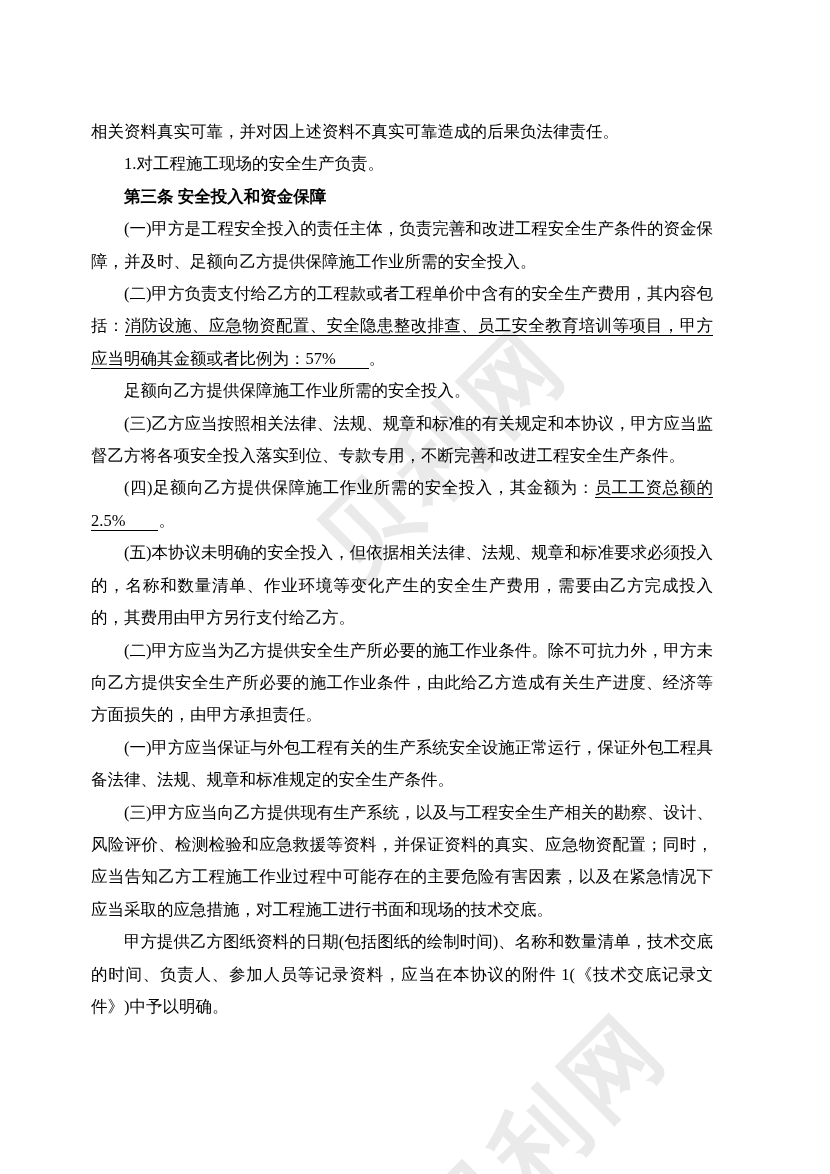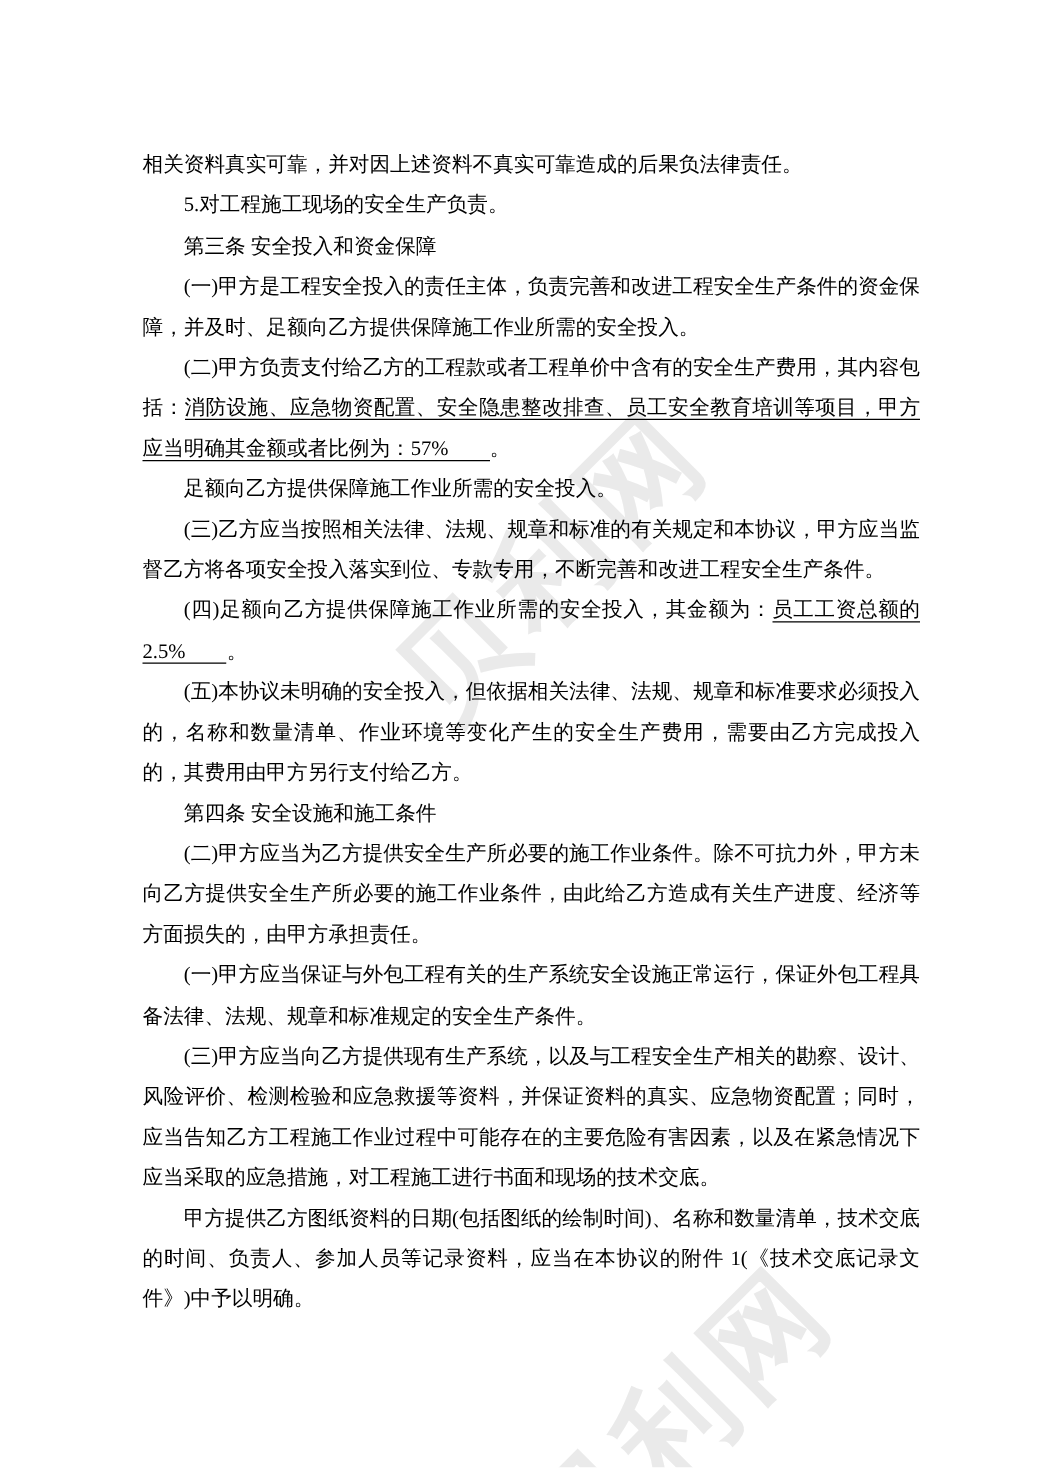--- a/index.html
+++ b/index.html
@@ -11,37 +11,37 @@
     position: relative;
     width: 830px;
     height: 1174px;
     background: #ffffff;
     overflow: hidden;
     font-family: "Liberation Serif", "DejaVu Serif", serif;
     color: #000000;
   }
   .doc {
     position: absolute;
-    left: 114px;
+    left: 91px;
     top: 116px;
     width: 622px;
     font-size: 16.5px;
     line-height: 32.4px;
     text-align: justify;
     text-justify: inter-ideograph;
   }
   .doc p, .doc h3 {
     margin: 0;
     padding: 0;
     font-size: inherit;
     line-height: inherit;
     text-indent: 2em;
   }
   .doc h3 {
-    font-weight: normal;
+    font-weight: bold;
   }
   .noindent {
     text-indent: 0 !important;
   }
   .u {
     border-bottom: 1.3px solid #000;
   }
   .watermark {
     position: absolute;
     font-size: 92px;
@@ -62,37 +62,36 @@
 
 <div class="page">
 
   <div class="watermark wm-1">贝利网</div>
   <div class="watermark wm-2">贝利网</div>
 
   <div class="doc">
 
     <p class="noindent">相关资料真实可靠，并对因上述资料不真实可靠造成的后果负法律责任。</p>
 
-    <p>5.对工程施工现场的安全生产负责。</p>
+    <p>1.对工程施工现场的安全生产负责。</p>
 
     <h3>第三条 安全投入和资金保障</h3>
 
     <p>(一)甲方是工程安全投入的责任主体，负责完善和改进工程安全生产条件的资金保障，并及时、足额向乙方提供保障施工作业所需的安全投入。</p>
 
     <p><span>(二)甲方负责支付给乙方的工程款或者工程单价中含有的安全生产费用，其内容包括：</span><span class="u">消防设施、应急物资配置、安全隐患整改排查、员工安全教育培训等项目，甲方应当明确其金额或者比例为：57%　　</span><span>。</span></p>
 
     <p>足额向乙方提供保障施工作业所需的安全投入。</p>
 
     <p>(三)乙方应当按照相关法律、法规、规章和标准的有关规定和本协议，甲方应当监督乙方将各项安全投入落实到位、专款专用，不断完善和改进工程安全生产条件。</p>
 
     <p><span>(四)足额向乙方提供保障施工作业所需的安全投入，其金额为：</span><span class="u">员工工资总额的 2.5%　　</span><span>。</span></p>
 
     <p>(五)本协议未明确的安全投入，但依据相关法律、法规、规章和标准要求必须投入的，名称和数量清单、作业环境等变化产生的安全生产费用，需要由乙方完成投入的，其费用由甲方另行支付给乙方。</p>
 
-    <h3>第四条 安全设施和施工条件</h3>
 
     <p>(二)甲方应当为乙方提供安全生产所必要的施工作业条件。除不可抗力外，甲方未向乙方提供安全生产所必要的施工作业条件，由此给乙方造成有关生产进度、经济等方面损失的，由甲方承担责任。</p>
 
     <p>(一)甲方应当保证与外包工程有关的生产系统安全设施正常运行，保证外包工程具备法律、法规、规章和标准规定的安全生产条件。</p>
 
     <p>(三)甲方应当向乙方提供现有生产系统，以及与工程安全生产相关的勘察、设计、风险评价、检测检验和应急救援等资料，并保证资料的真实、应急物资配置；同时，应当告知乙方工程施工作业过程中可能存在的主要危险有害因素，以及在紧急情况下应当采取的应急措施，对工程施工进行书面和现场的技术交底。</p>
 
     <p>甲方提供乙方图纸资料的日期(包括图纸的绘制时间)、名称和数量清单，技术交底的时间、负责人、参加人员等记录资料，应当在本协议的附件 1(《技术交底记录文件》)中予以明确。</p>
 
   </div>

